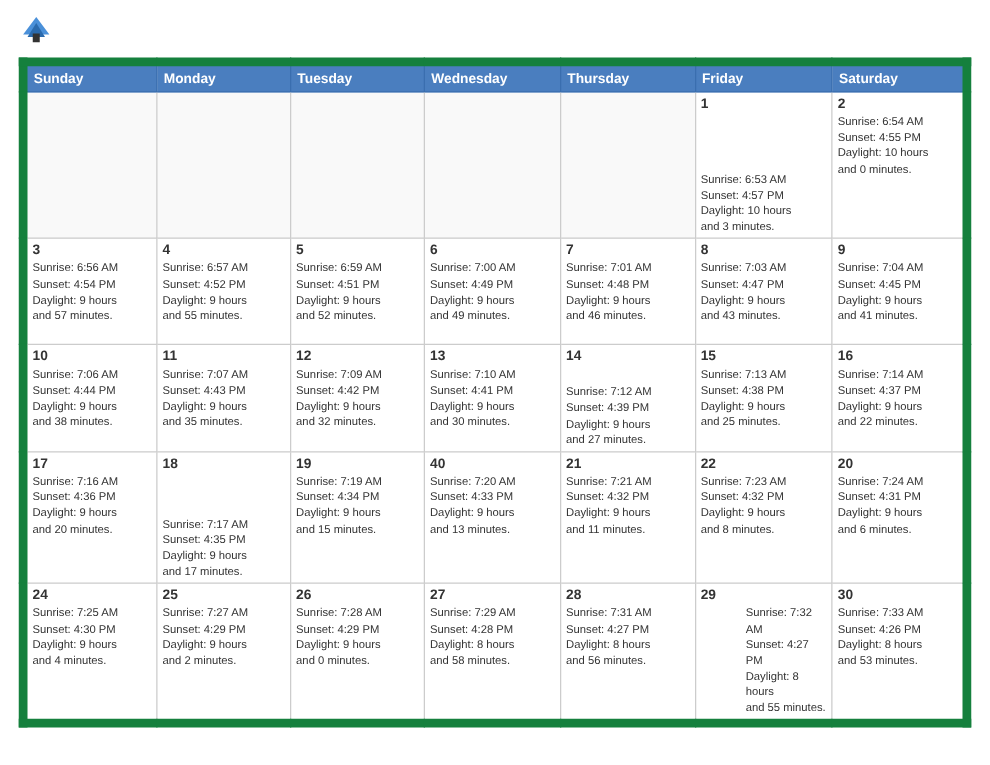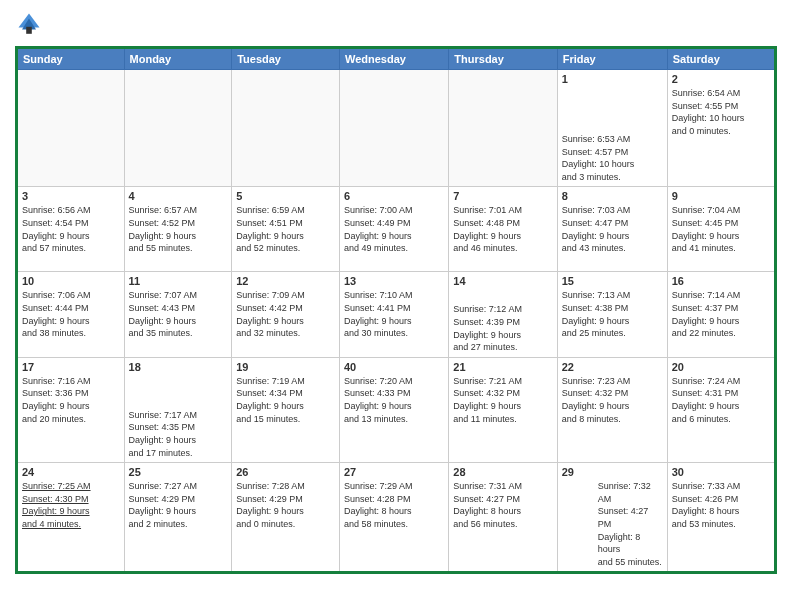--- a/index.html
+++ b/index.html
@@ -47,21 +47,21 @@
       font-weight: bold;
       color: #333;
     }
     .subtitle {
       font-size: 13px;
       color: #555;
     }
     .calendar {
       width: 100%;
       border-collapse: collapse;
-      border: 3px solid #15803d;
+      border: 7px solid #15803d;
       padding-left: 28px;
     }
     .calendar th {
       background-color: #4a7ebf;
       color: #fff;
       font-size: 11px;
       font-weight: bold;
       padding: 4px 5px;
       border: 1px solid #3a6eaf;
       text-align: left;
@@ -250,21 +250,21 @@
             <div class="day-info" style="white-space: pre-line;">Sunrise: 7:14 AM
 Sunset: 4:37 PM
 Daylight: 9 hours
 and 22 minutes.</div>
           </td>
         </tr>
         <tr>
           <td>
             <span class="day-num">17</span>
             <div class="day-info" style="white-space: pre-line;">Sunrise: 7:16 AM
-Sunset: 3:36 PM
+Sunset: 4:36 PM
 Daylight: 9 hours
 and 20 minutes.</div>
           </td>
           <td>
             <span class="day-num">18</span>
             <div class="day-info" style="white-space: pre-line; margin-top: 36px;">Sunrise: 7:17 AM
 Sunset: 4:35 PM
 Daylight: 9 hours
 and 17 minutes.</div>
           </td>
@@ -300,21 +300,21 @@
             <span class="day-num">20</span>
             <div class="day-info" style="white-space: pre-line;">Sunrise: 7:24 AM
 Sunset: 4:31 PM
 Daylight: 9 hours
 and 6 minutes.</div>
           </td>
         </tr>
         <tr>
           <td>
             <span class="day-num">24</span>
-            <div class="day-info" style="white-space: pre-line; text-decoration: underline;">Sunrise: 7:25 AM
+            <div class="day-info" style="white-space: pre-line;">Sunrise: 7:25 AM
 Sunset: 4:30 PM
 Daylight: 9 hours
 and 4 minutes.</div>
           </td>
           <td>
             <span class="day-num">25</span>
             <div class="day-info" style="white-space: pre-line;">Sunrise: 7:27 AM
 Sunset: 4:29 PM
 Daylight: 9 hours
 and 2 minutes.</div>

